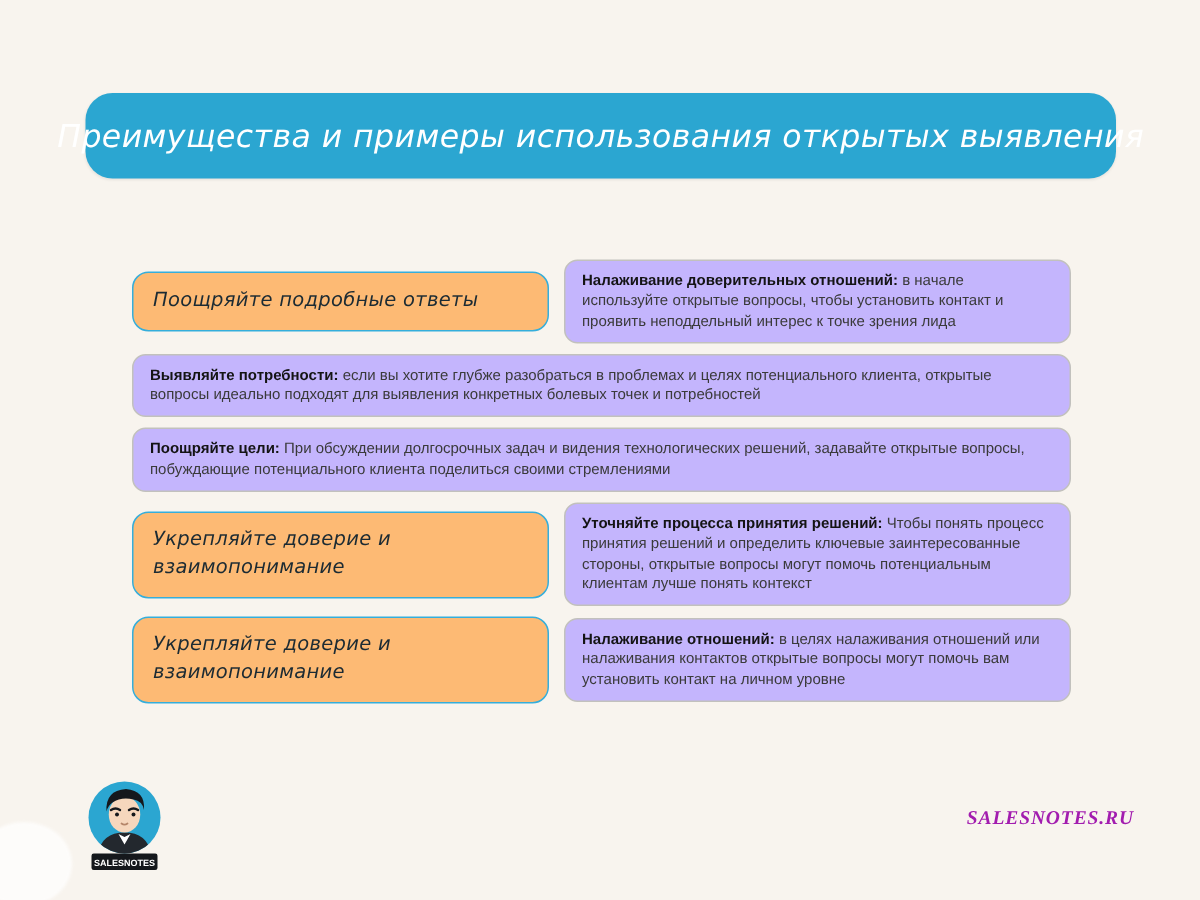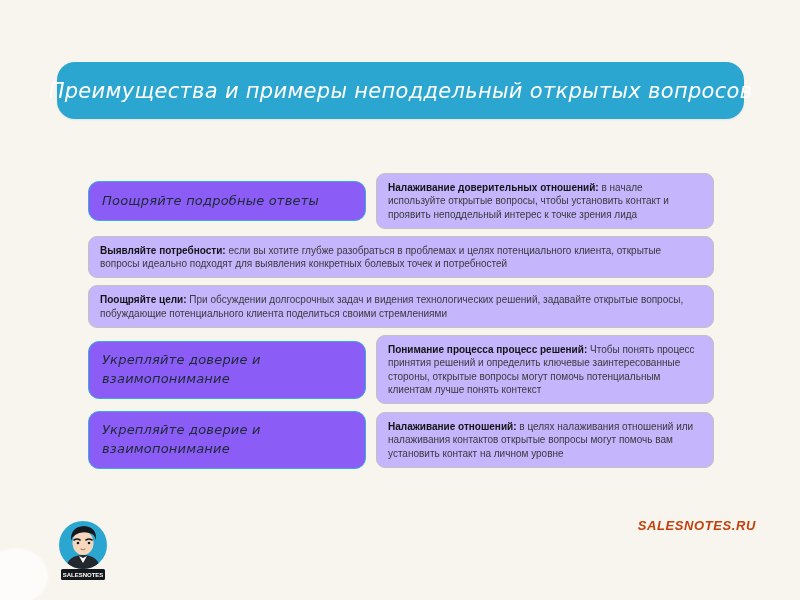--- a/index.html
+++ b/index.html
@@ -35,21 +35,21 @@
     position: absolute;
     left: 88px; top: 173px; width: 626px;
     display: flex; flex-direction: column; gap: 7px;
   }
   .row {
     display: flex; align-items: center; gap: 10px;
   }
   .left-box {
     width: 278px; min-width: 278px;
     box-sizing: border-box;
-    background: #8b5cf6;
+    background: #fdba74;
     border: 1.6px solid #35aedb;
     border-radius: 11px;
     padding: 9px 13px;
     display: flex; align-items: center;
     min-height: 40px;
   }
   .left-box .hand {
     font-family: "DejaVu Sans", sans-serif;
     font-style: italic;
     font-size: 13px;
@@ -68,41 +68,41 @@
     line-height: 1.33;
     color: #3a3a3a;
   }
   .right-box .lead { font-weight: bold; color: #141414; }
 
   
   .logo {
     position: absolute; left: 55px; top: 519px; width: 56px; height: 64px;
   }
   .site {
-    position: absolute; right: 44px; top: 518px;
-    font-family: Liberation Sans, sans-serif;
+    position: absolute; right: 44px; top: 537px;
+    font-family: Liberation Serif, serif;
     font-style: italic;
     font-weight: bold;
     font-size: 13px;
     letter-spacing: 0.6px;
-    color: #c2410c;
+    color: #a21caf;
   }
   .corner-blob {
     position: absolute; left: -16px; top: 548px; width: 64px; height: 56px;
     background: #ffffff; opacity: 0.75; border-radius: 50%;
     filter: blur(1px);
   }
 </style>
 </head>
 <body>
 
 <div class="canvas">
 
   <div class="header">
-    <span class="title">Преимущества и примеры неподдельный открытых вопросов</span>
+    <span class="title">Преимущества и примеры использования открытых выявления</span>
   </div>
 
   <div class="rows">
 
     <div class="row">
       <div class="left-box">
         <span class="hand">Поощряйте подробные ответы</span>
       </div>
       <div class="right-box">
         <span class="lead">Налаживание доверительных отношений:</span><span> в начале используйте открытые вопросы, чтобы установить контакт и проявить неподдельный интерес к точке зрения лида</span>
@@ -119,21 +119,21 @@
       <div class="right-box">
         <span class="lead">Поощряйте цели:</span><span> При обсуждении долгосрочных задач и видения технологических решений, задавайте открытые вопросы, побуждающие потенциального клиента поделиться своими стремлениями</span>
       </div>
     </div>
 
     <div class="row">
       <div class="left-box">
         <span class="hand">Укрепляйте доверие и взаимопонимание</span>
       </div>
       <div class="right-box">
-        <span class="lead">Понимание процесса процесс решений:</span><span> Чтобы понять процесс принятия решений и определить ключевые заинтересованные стороны, открытые вопросы могут помочь потенциальным клиентам лучше понять контекст</span>
+        <span class="lead">Уточняйте процесса принятия решений:</span><span> Чтобы понять процесс принятия решений и определить ключевые заинтересованные стороны, открытые вопросы могут помочь потенциальным клиентам лучше понять контекст</span>
       </div>
     </div>
 
     <div class="row">
       <div class="left-box">
         <span class="hand">Укрепляйте доверие и взаимопонимание</span>
       </div>
       <div class="right-box">
         <span class="lead">Налаживание отношений:</span><span> в целях налаживания отношений или налаживания контактов открытые вопросы могут помочь вам установить контакт на личном уровне</span>
       </div>

